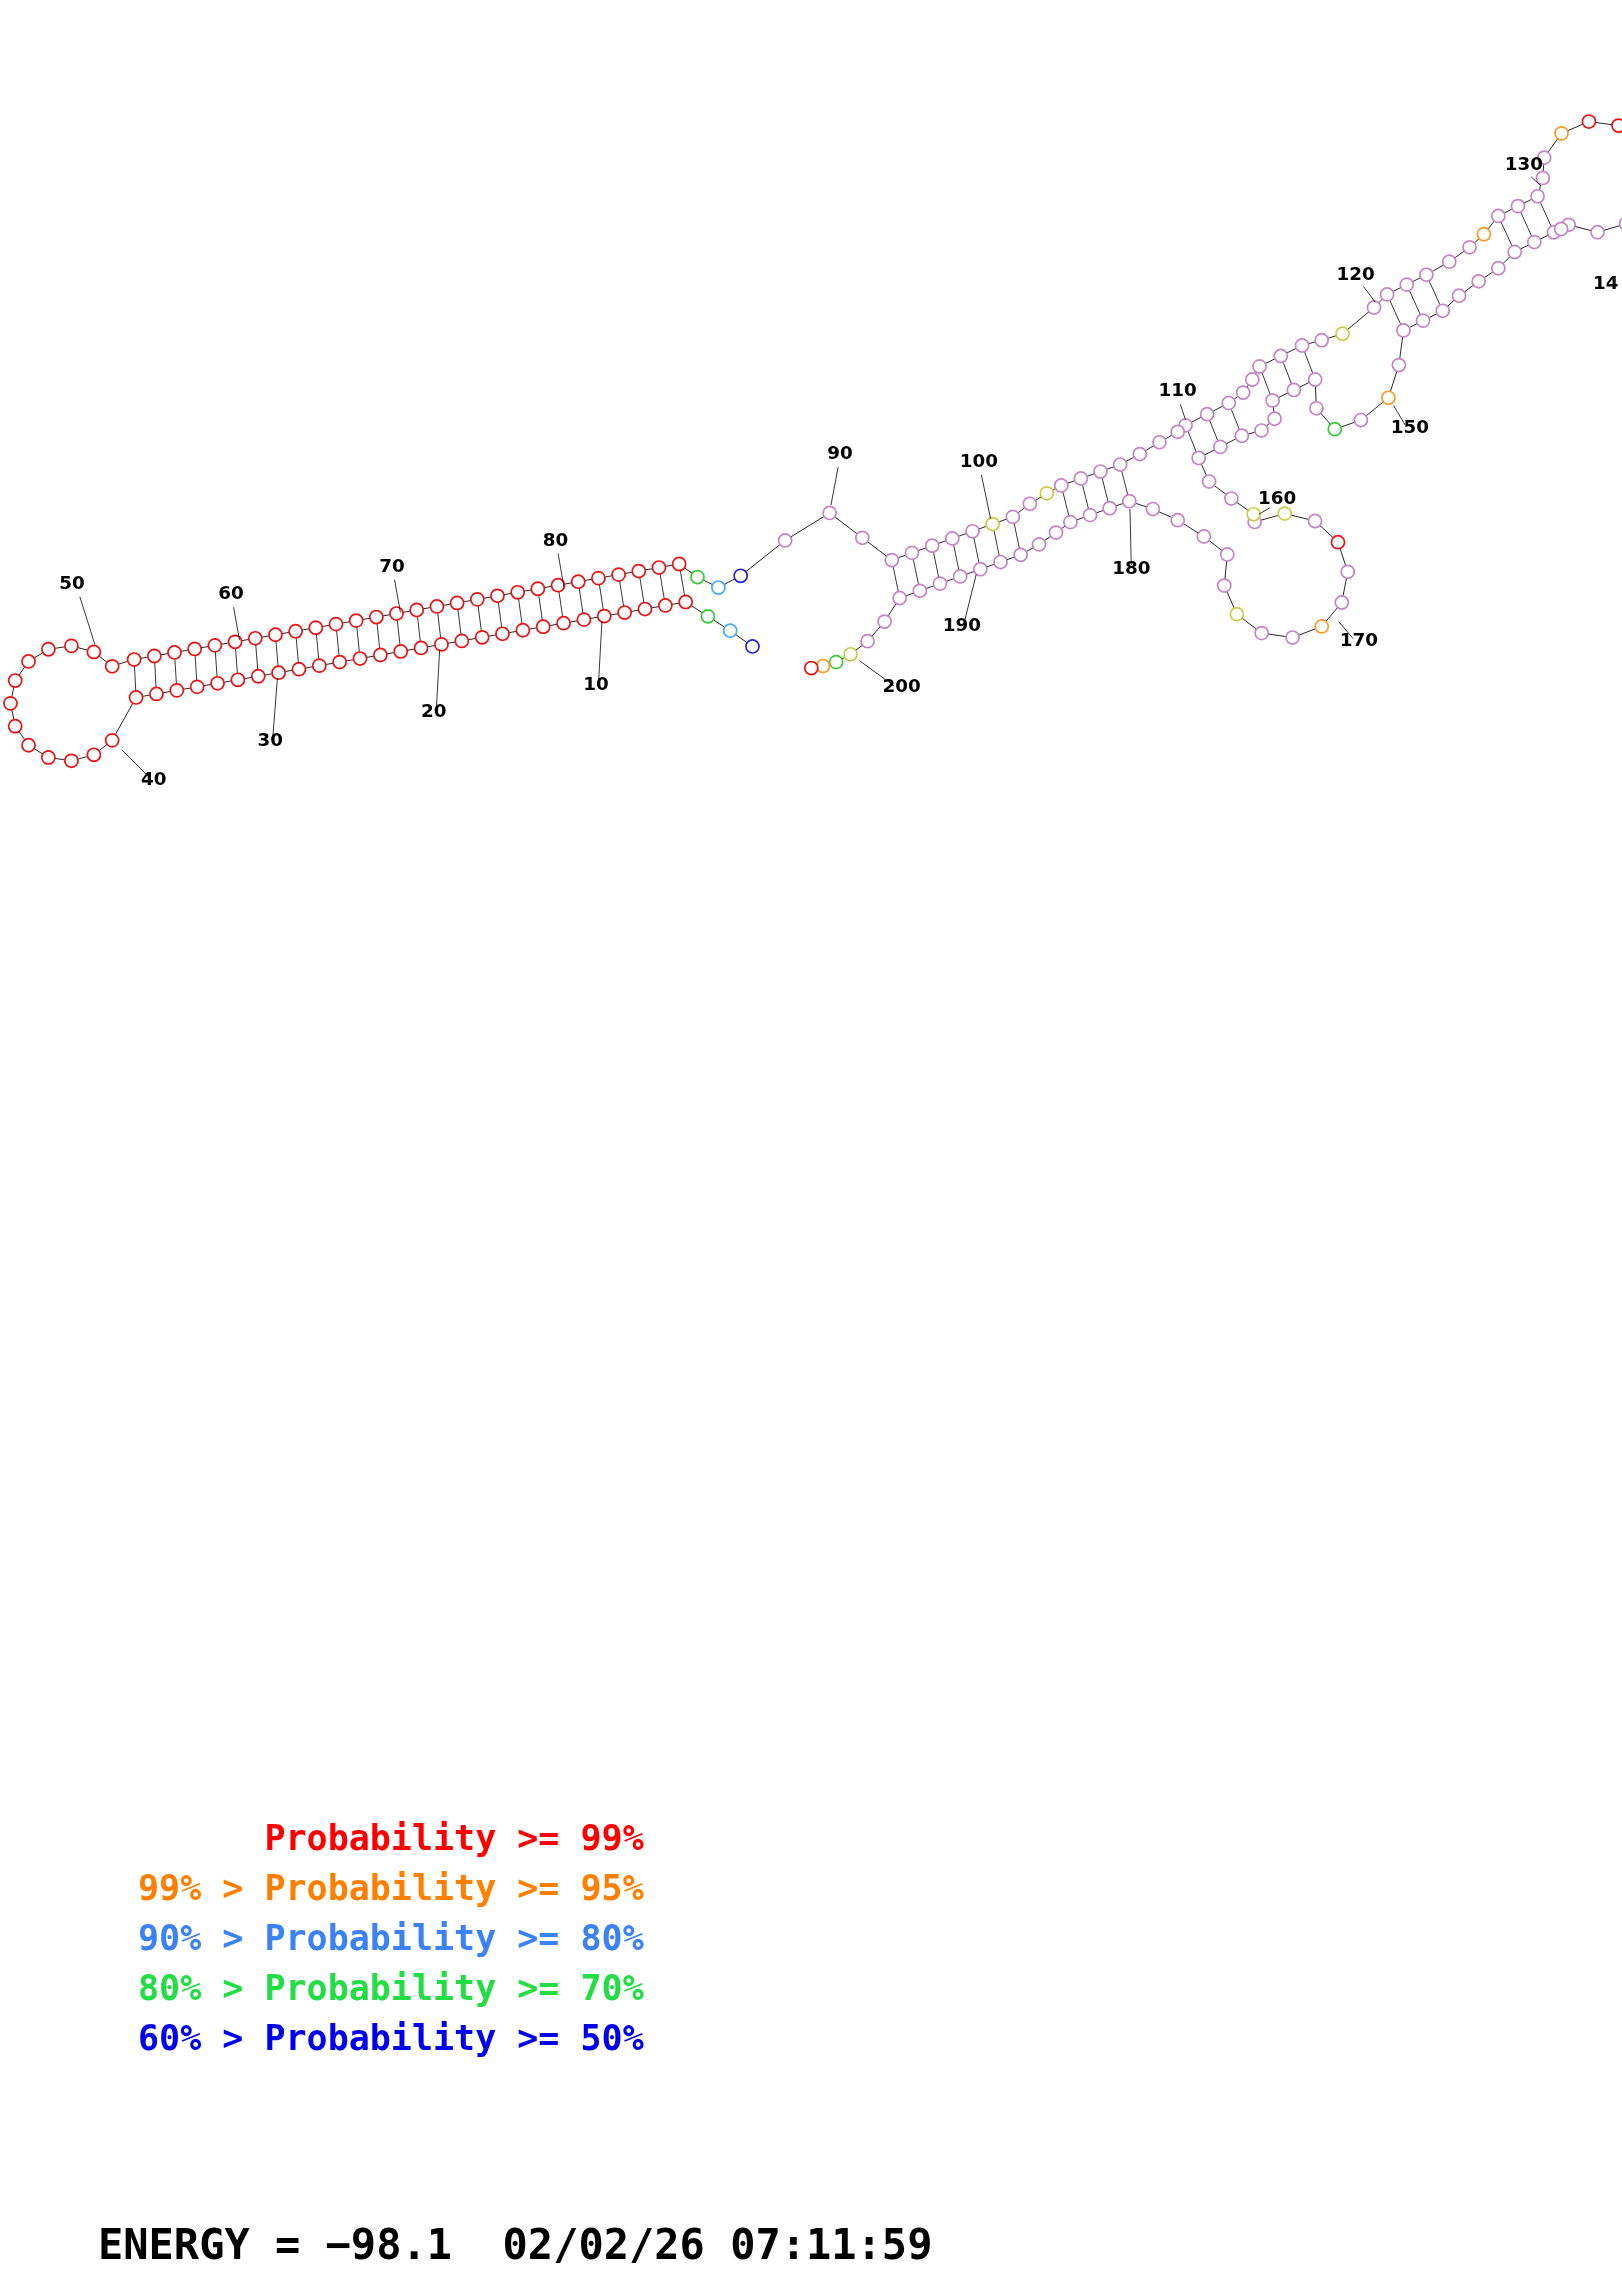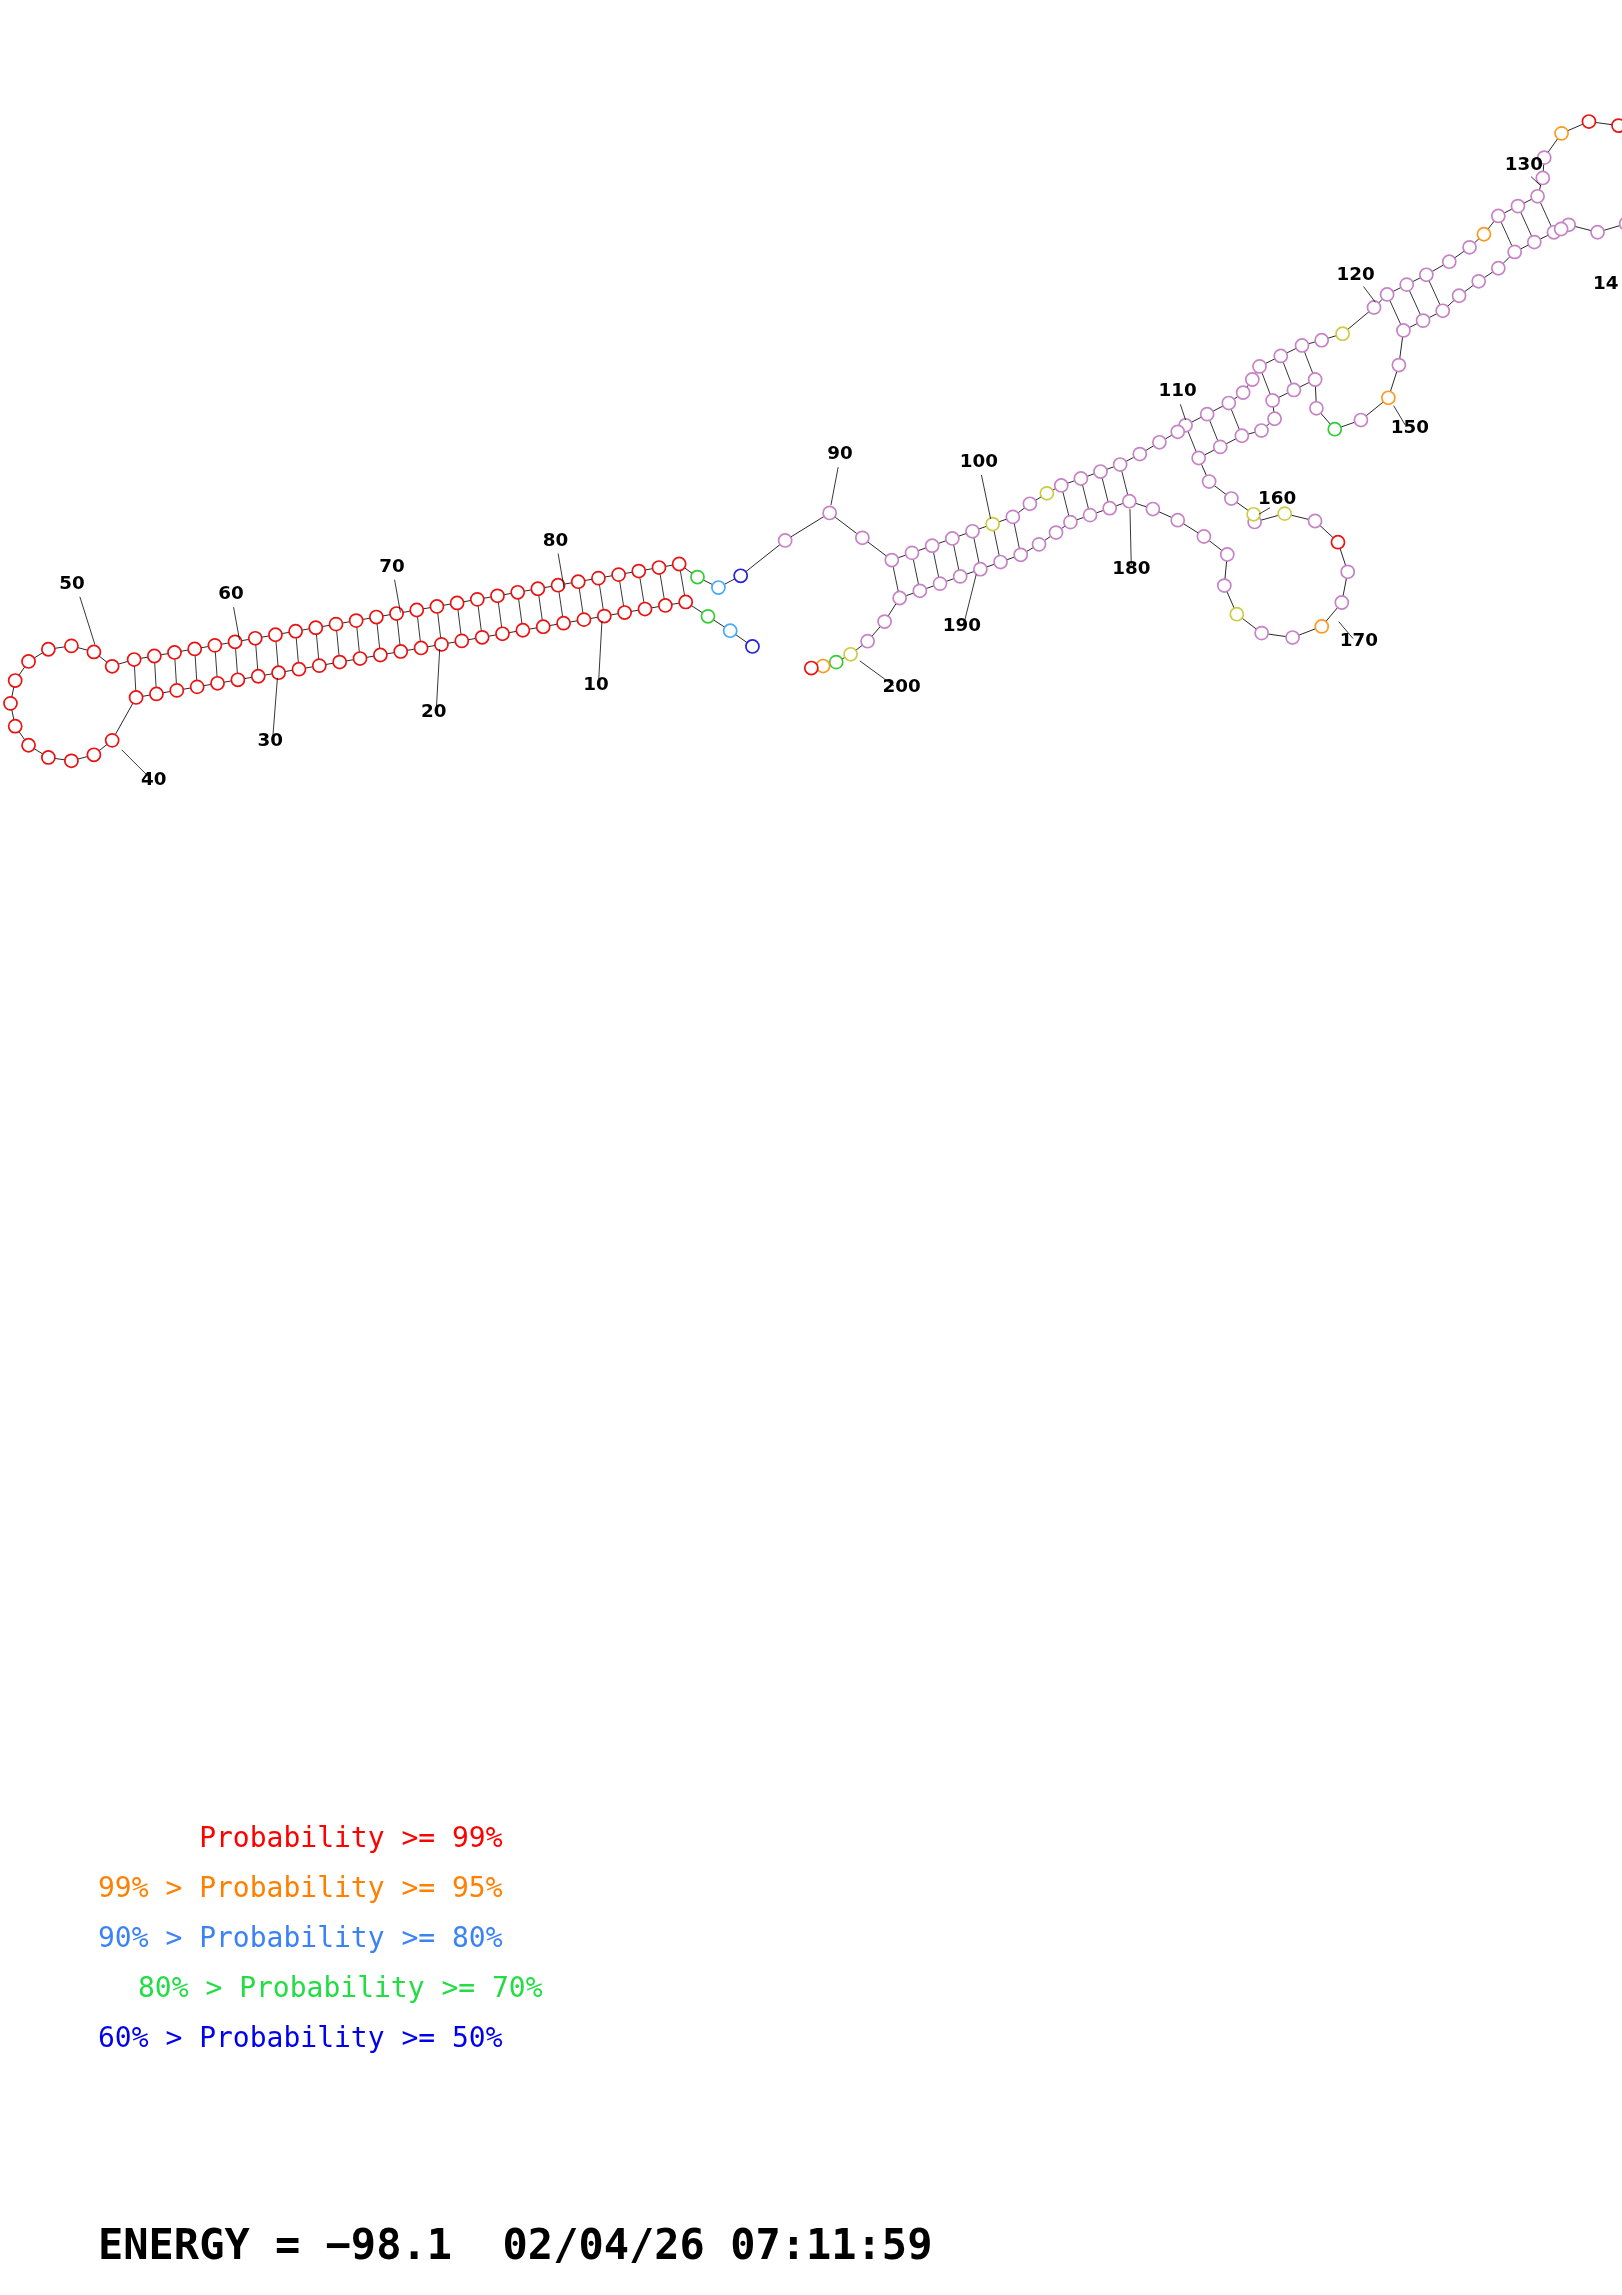--- a/index.html
+++ b/index.html
@@ -4,21 +4,21 @@
 <style>
   html,body{margin:0;padding:0;}
   body{
     width:1622px;height:2295px;position:relative;background:#ffffff;
     font-family:"DejaVu Sans", sans-serif;overflow:hidden;
   }
   #structure{position:absolute;left:0;top:0;}
   .legend{
     position:absolute;left:98px;top:1813px;
     font-family:"DejaVu Sans Mono", monospace;
-    font-weight:normal;font-size:28px;line-height:50px;
+    font-weight:bold;font-size:35px;line-height:50px;text-align:right;
   }
   .legend div{white-space:pre;}
   .energy{
     position:absolute;left:98px;top:2220px;
     font-family:"DejaVu Sans Mono", monospace;
     font-weight:bold;font-size:42px;color:#000;white-space:pre;
   }
 </style>
 </head>
 <body>
@@ -337,14 +337,14 @@
   </svg>
 
 <div class="legend">
   <div style="color: rgb(255, 0, 0);">      Probability &gt;= 99%</div>
   <div style="color: rgb(255, 128, 0);">99% &gt; Probability &gt;= 95%</div>
   <div style="color: #3b82f6;">90% &gt; Probability &gt;= 80%</div>
   <div style="color: rgb(34, 221, 68); margin-left: 40px;">80% &gt; Probability &gt;= 70%</div>
   <div style="color: rgb(0, 0, 238);">60% &gt; Probability &gt;= 50%</div>
 </div>
 
-<div class="energy">ENERGY = −98.1  02/04/26 07:11:59</div>
+<div class="energy">ENERGY = −98.1  02/02/26 07:11:59</div>
 
 
 </body></html>

